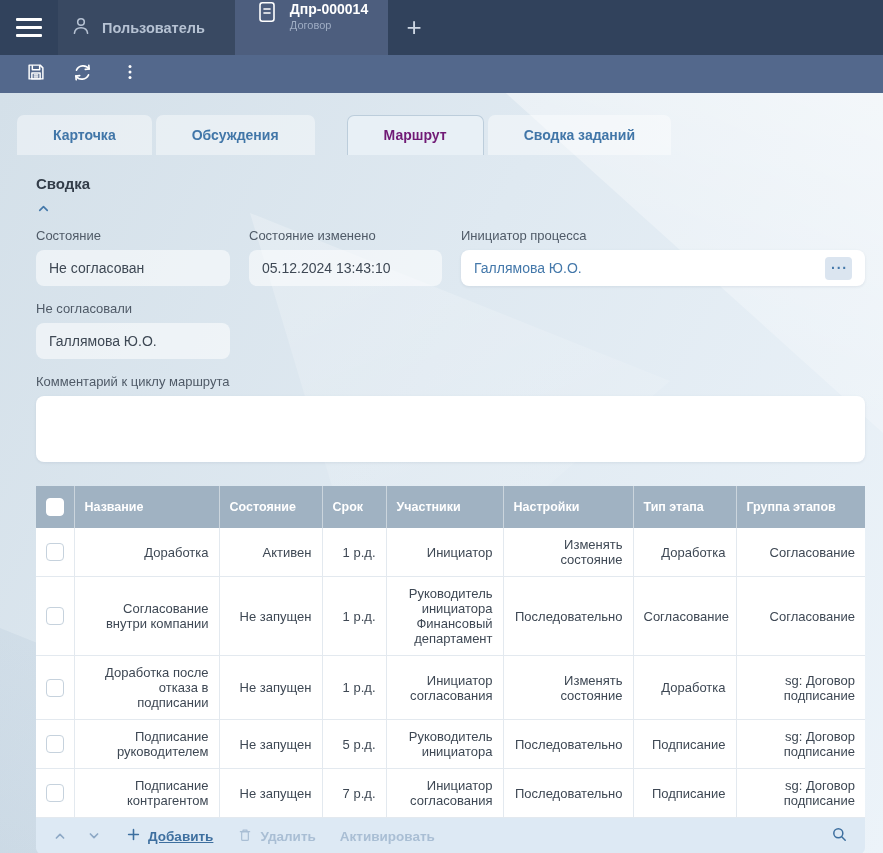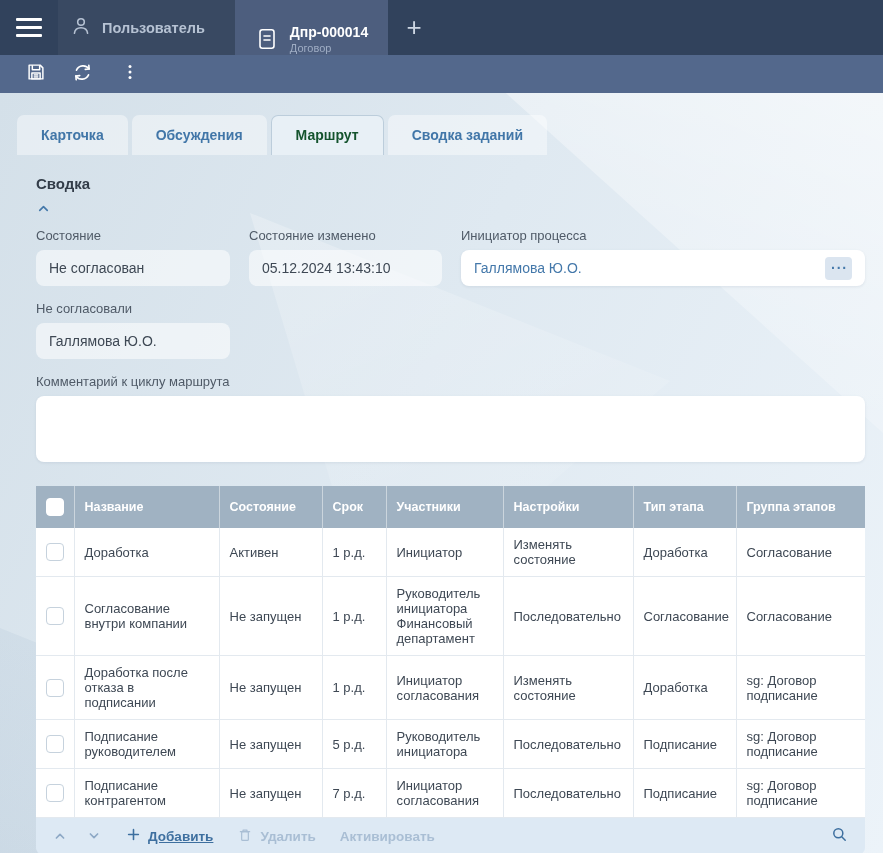--- a/index.html
+++ b/index.html
@@ -9,21 +9,21 @@
     font-family:"Liberation Sans", sans-serif;
     background:#e6eef5;
   }
   .app { width:883px; height:853px; display:flex; flex-direction:column; }
 
   
   .topbar { height:55px; background:#31425c; display:flex; align-items:stretch; flex-shrink:0; }
   .menu-btn { width:58px; display:flex; flex-direction:column; justify-content:center; align-items:center; gap:5px; cursor:pointer; }
   .menu-btn span { width:26px; height:3px; background:#fff; border-radius:1px; }
   .user-tab { display:flex; align-items:center; gap:10px; padding:0 30px 0 12px; color:#b6c2d3; font-size:14.5px; font-weight:700; background:rgba(255,255,255,0.04); }
-  .doc-tab { background:#4d5e7e; display:flex; align-items:flex-end; gap:11px; padding:0 20px; }
+  .doc-tab { background:#4d5e7e; display:flex; align-items:flex-start; gap:11px; padding:0 20px; }
   .doc-tab .tcol { display:flex; flex-direction:column; line-height:1.3; }
   .doc-tab .t { color:#fff; font-weight:700; font-size:14px; }
   .doc-tab .s { color:#9fadc4; font-size:11px; }
   .add-tab { width:52px; display:flex; align-items:center; justify-content:center; color:#cdd6e3; font-size:26px; font-weight:300; cursor:pointer; }
 
   
   .toolbar { height:38px; background:#53688c; display:flex; align-items:center; padding-left:12px; flex-shrink:0; }
   .tool-btn { width:47px; height:38px; display:flex; align-items:center; justify-content:center; cursor:pointer; }
 
   
@@ -31,23 +31,23 @@
     background:linear-gradient(115deg,#d4e0e9 0%,#dfe9f1 45%,#ecf3f9 100%); padding-top:22px; }
   .deco-a { position:absolute; top:0; right:0; width:460px; height:340px; pointer-events:none;
     background:linear-gradient(205deg,rgba(255,255,255,0.55),rgba(255,255,255,0)); clip-path:polygon(100% 0,18% 0,100% 100%); }
   .deco-b { position:absolute; bottom:0; left:0; width:560px; height:300px; pointer-events:none;
     background:linear-gradient(25deg,rgba(150,175,198,0.22),rgba(150,175,198,0)); clip-path:polygon(0 100%,0 25%,100% 100%); }
   .deco-c { position:absolute; top:120px; left:250px; width:420px; height:420px; pointer-events:none;
     background:linear-gradient(160deg,rgba(255,255,255,0.25),rgba(255,255,255,0)); clip-path:polygon(0 0,100% 40%,30% 100%); }
 
   
   .page-tabs { display:flex; gap:4px; margin-left:17px; position:relative; z-index:2; }
-  .ptab { height:40px; line-height:40px; padding:0 24px; border-radius:7px 7px 0 0;
+  .ptab { height:40px; line-height:40px; padding:0 36px; border-radius:7px 7px 0 0;
     background:rgba(255,255,255,0.42); color:#4176a8; font-size:14px; font-weight:700; cursor:pointer; }
-  .ptab.active { background:#e8f0f6; color:#14532d; border:1px solid #bccddb; border-bottom:none; line-height:38px; }
+  .ptab.active { background:#e8f0f6; color:#701a75; border:1px solid #bccddb; border-bottom:none; line-height:38px;margin-left:28px; }
 
   
   .summary { margin:20px 18px 0 36px; position:relative; z-index:1; }
   .sum-head { display:flex; align-items:flex-start; gap:9px; font-size:15px; font-weight:700; color:#333d49; margin-bottom:12px;flex-direction:column; }
   .collapse-btn { display:flex; align-items:center; cursor:pointer; }
   .fgrid { display:grid; grid-template-columns:194px 193px 1fr; column-gap:19px; row-gap:15px; }
   .field label { display:block; margin-bottom:7px; font-size:13px; color:#4f5a67; }
   .fbox { height:36px; border-radius:8px; display:flex; align-items:center; padding:0 13px; font-size:14px; }
   .fbox.muted { background:rgba(255,255,255,0.55); color:#3e4854; }
   .fbox.white { background:#fff; box-shadow:0 1px 3px rgba(60,80,110,0.10); }
@@ -62,21 +62,21 @@
     box-shadow:0 1px 3px rgba(60,80,110,0.10); outline:none; }
 
   
   .stages { margin:24px 18px 0 36px; position:relative; z-index:1; }
   .stages-title { font-size:13.5px; color:#4f5a67; margin-bottom:8px; }
   table.stages-table { width:100%; border-collapse:collapse; table-layout:fixed; background:#fff; }
   .stages-table th { background:#a0b2c2; color:#fff; text-align:left; font-size:12.5px; font-weight:700;
     padding:12px 10px; border-right:1px solid rgba(255,255,255,0.45); }
   .stages-table th:last-child { border-right:none; }
   .stages-table td { font-size:13px; color:#3e4854; padding:9px 10px; height:30px;
-    border-bottom:1px solid #e3e9ef; border-right:1px solid #e3e9ef; vertical-align:middle; white-space:pre-line; }
+    border-bottom:1px solid #e3e9ef; border-right:1px solid #e3e9ef; vertical-align:middle; white-space:pre-line;text-align:right; }
   .stages-table td:last-child { border-right:none; }
   .cb-col { text-align:center !important; }
   .cbx { display:inline-block; width:18px; height:18px; background:#fff; border:1px solid #c6d2dd; border-radius:4px; vertical-align:middle; cursor:pointer; }
   .cbx.head { border-color:#fff; }
 
   
   .tfooter { height:36px; background:#dde9f4; display:flex; align-items:center; padding:0 16px; gap:24px;
     font-size:13.5px; font-weight:700; border-radius:0 0 6px 6px; }
   .tf-btn { display:flex; align-items:center; gap:7px; cursor:pointer; background:none; border:none;
     font:inherit; font-weight:700; padding:0; }

